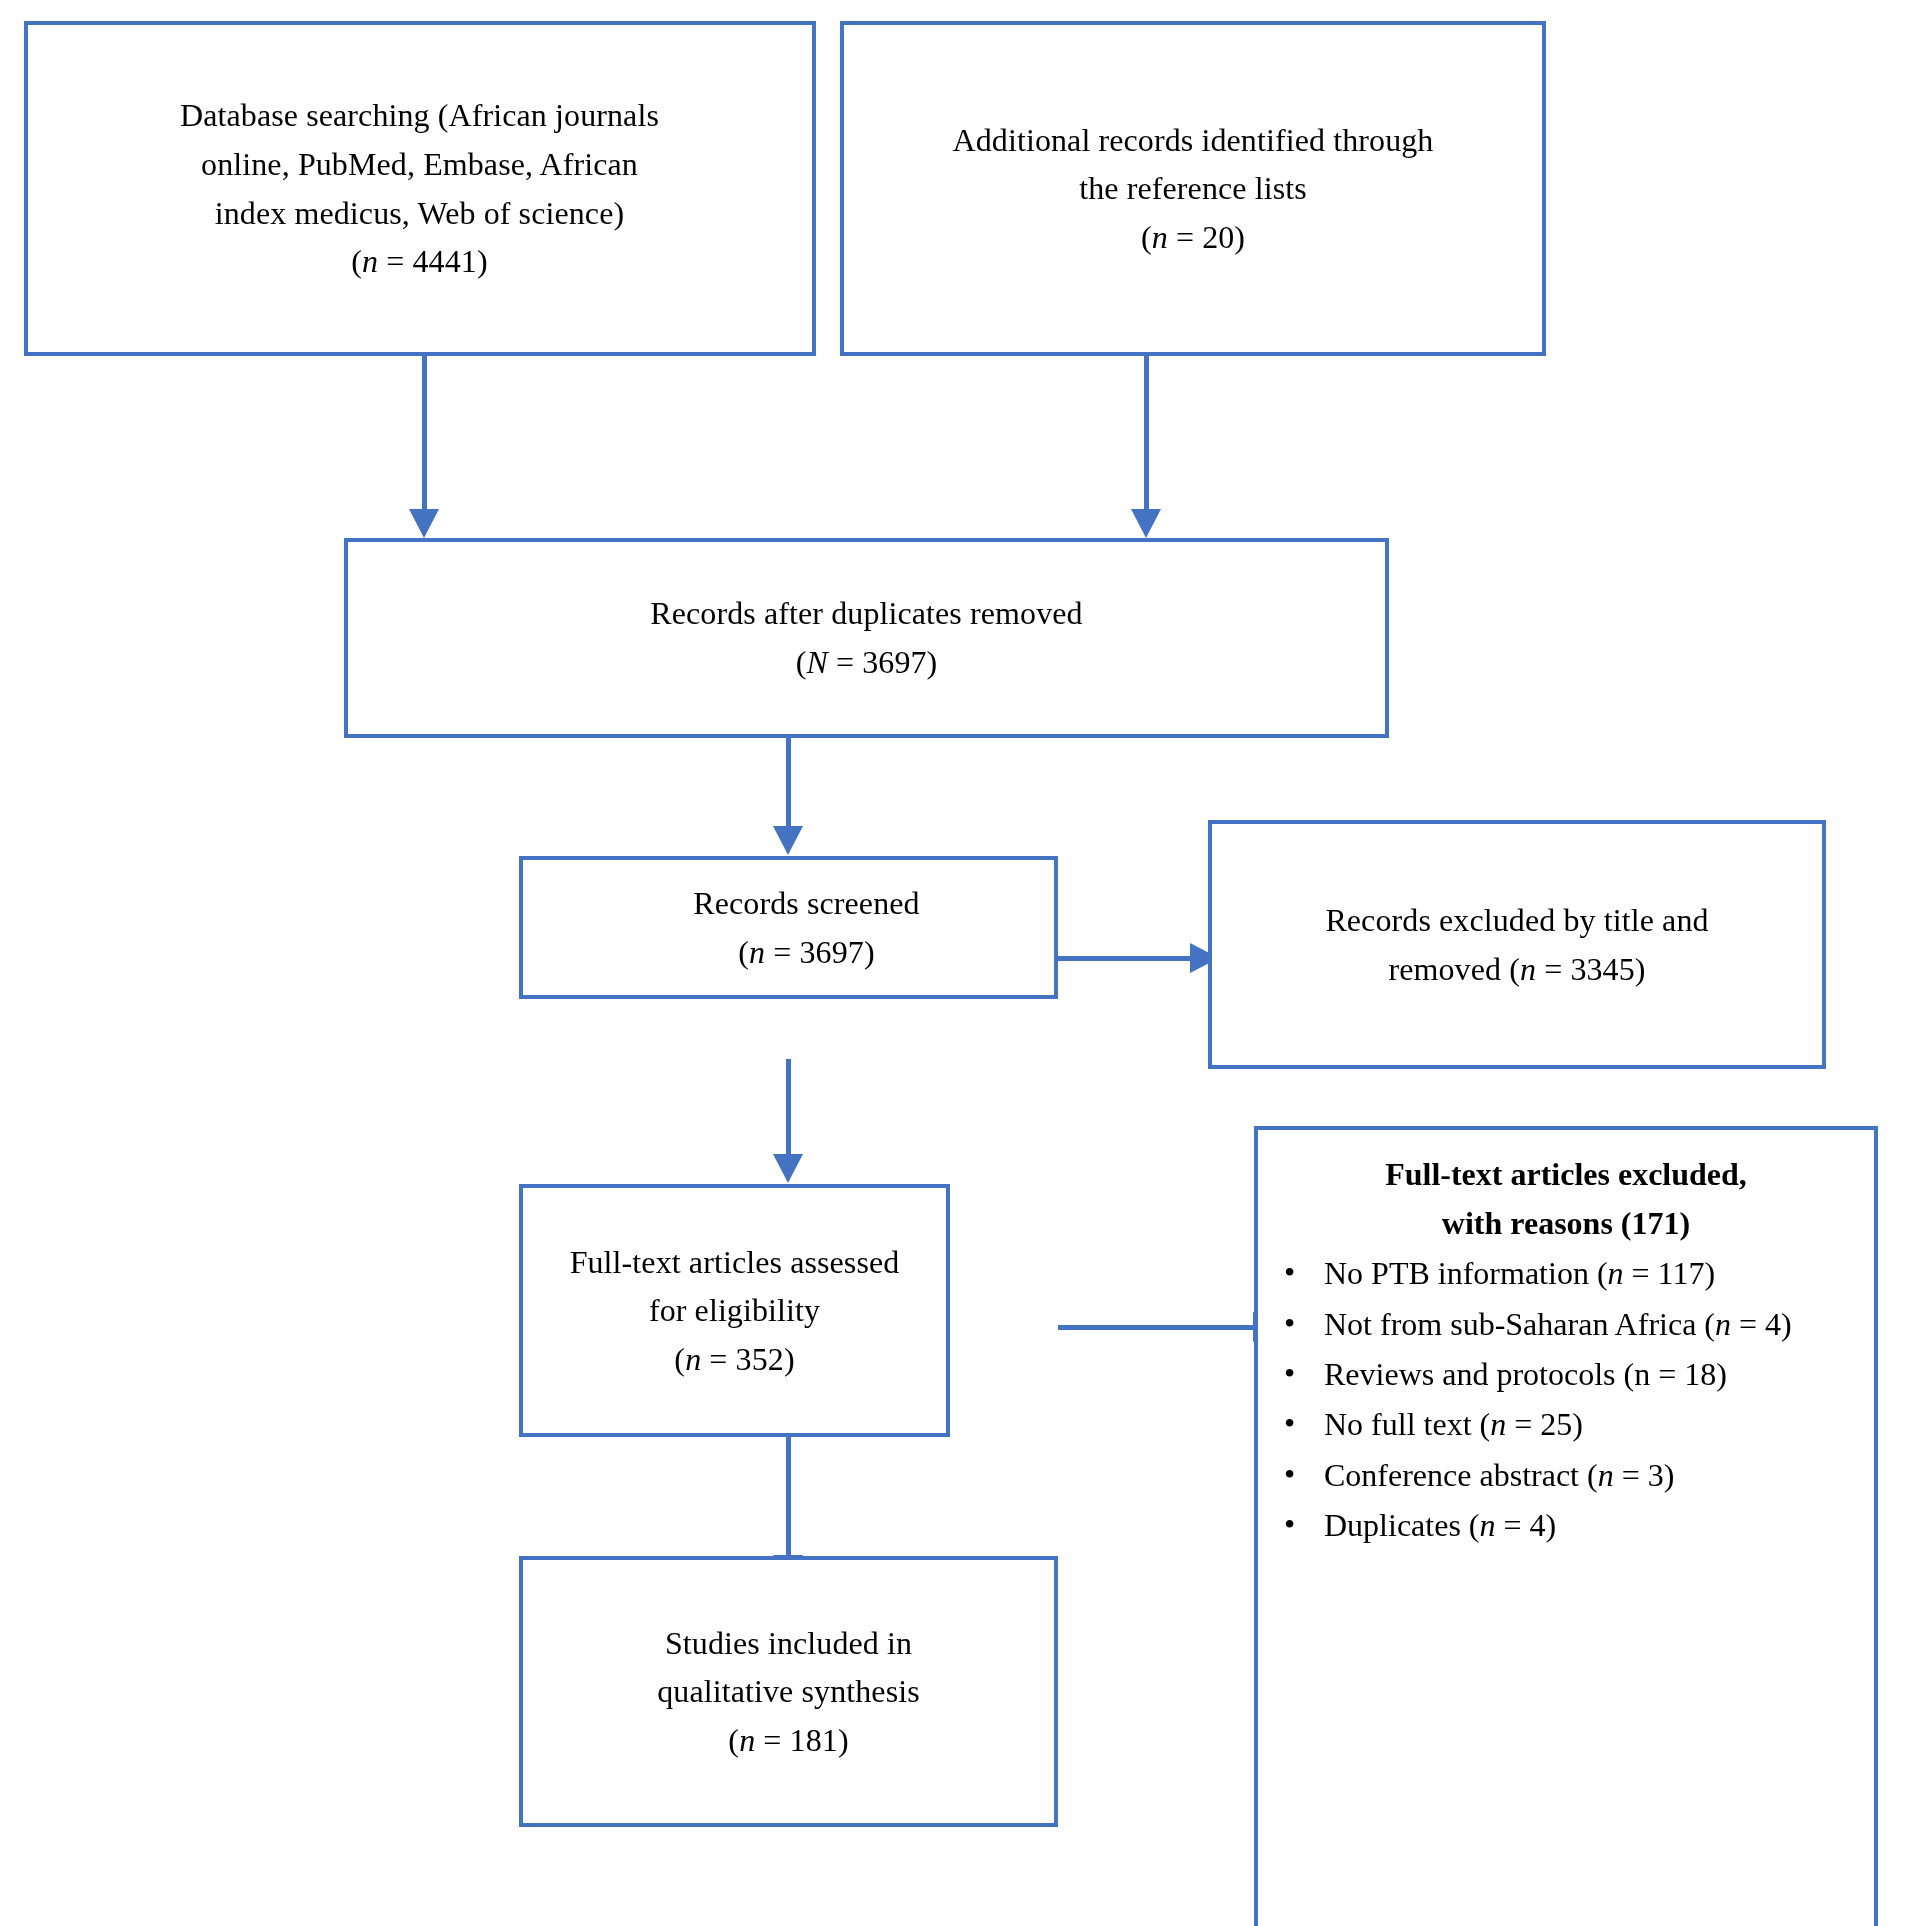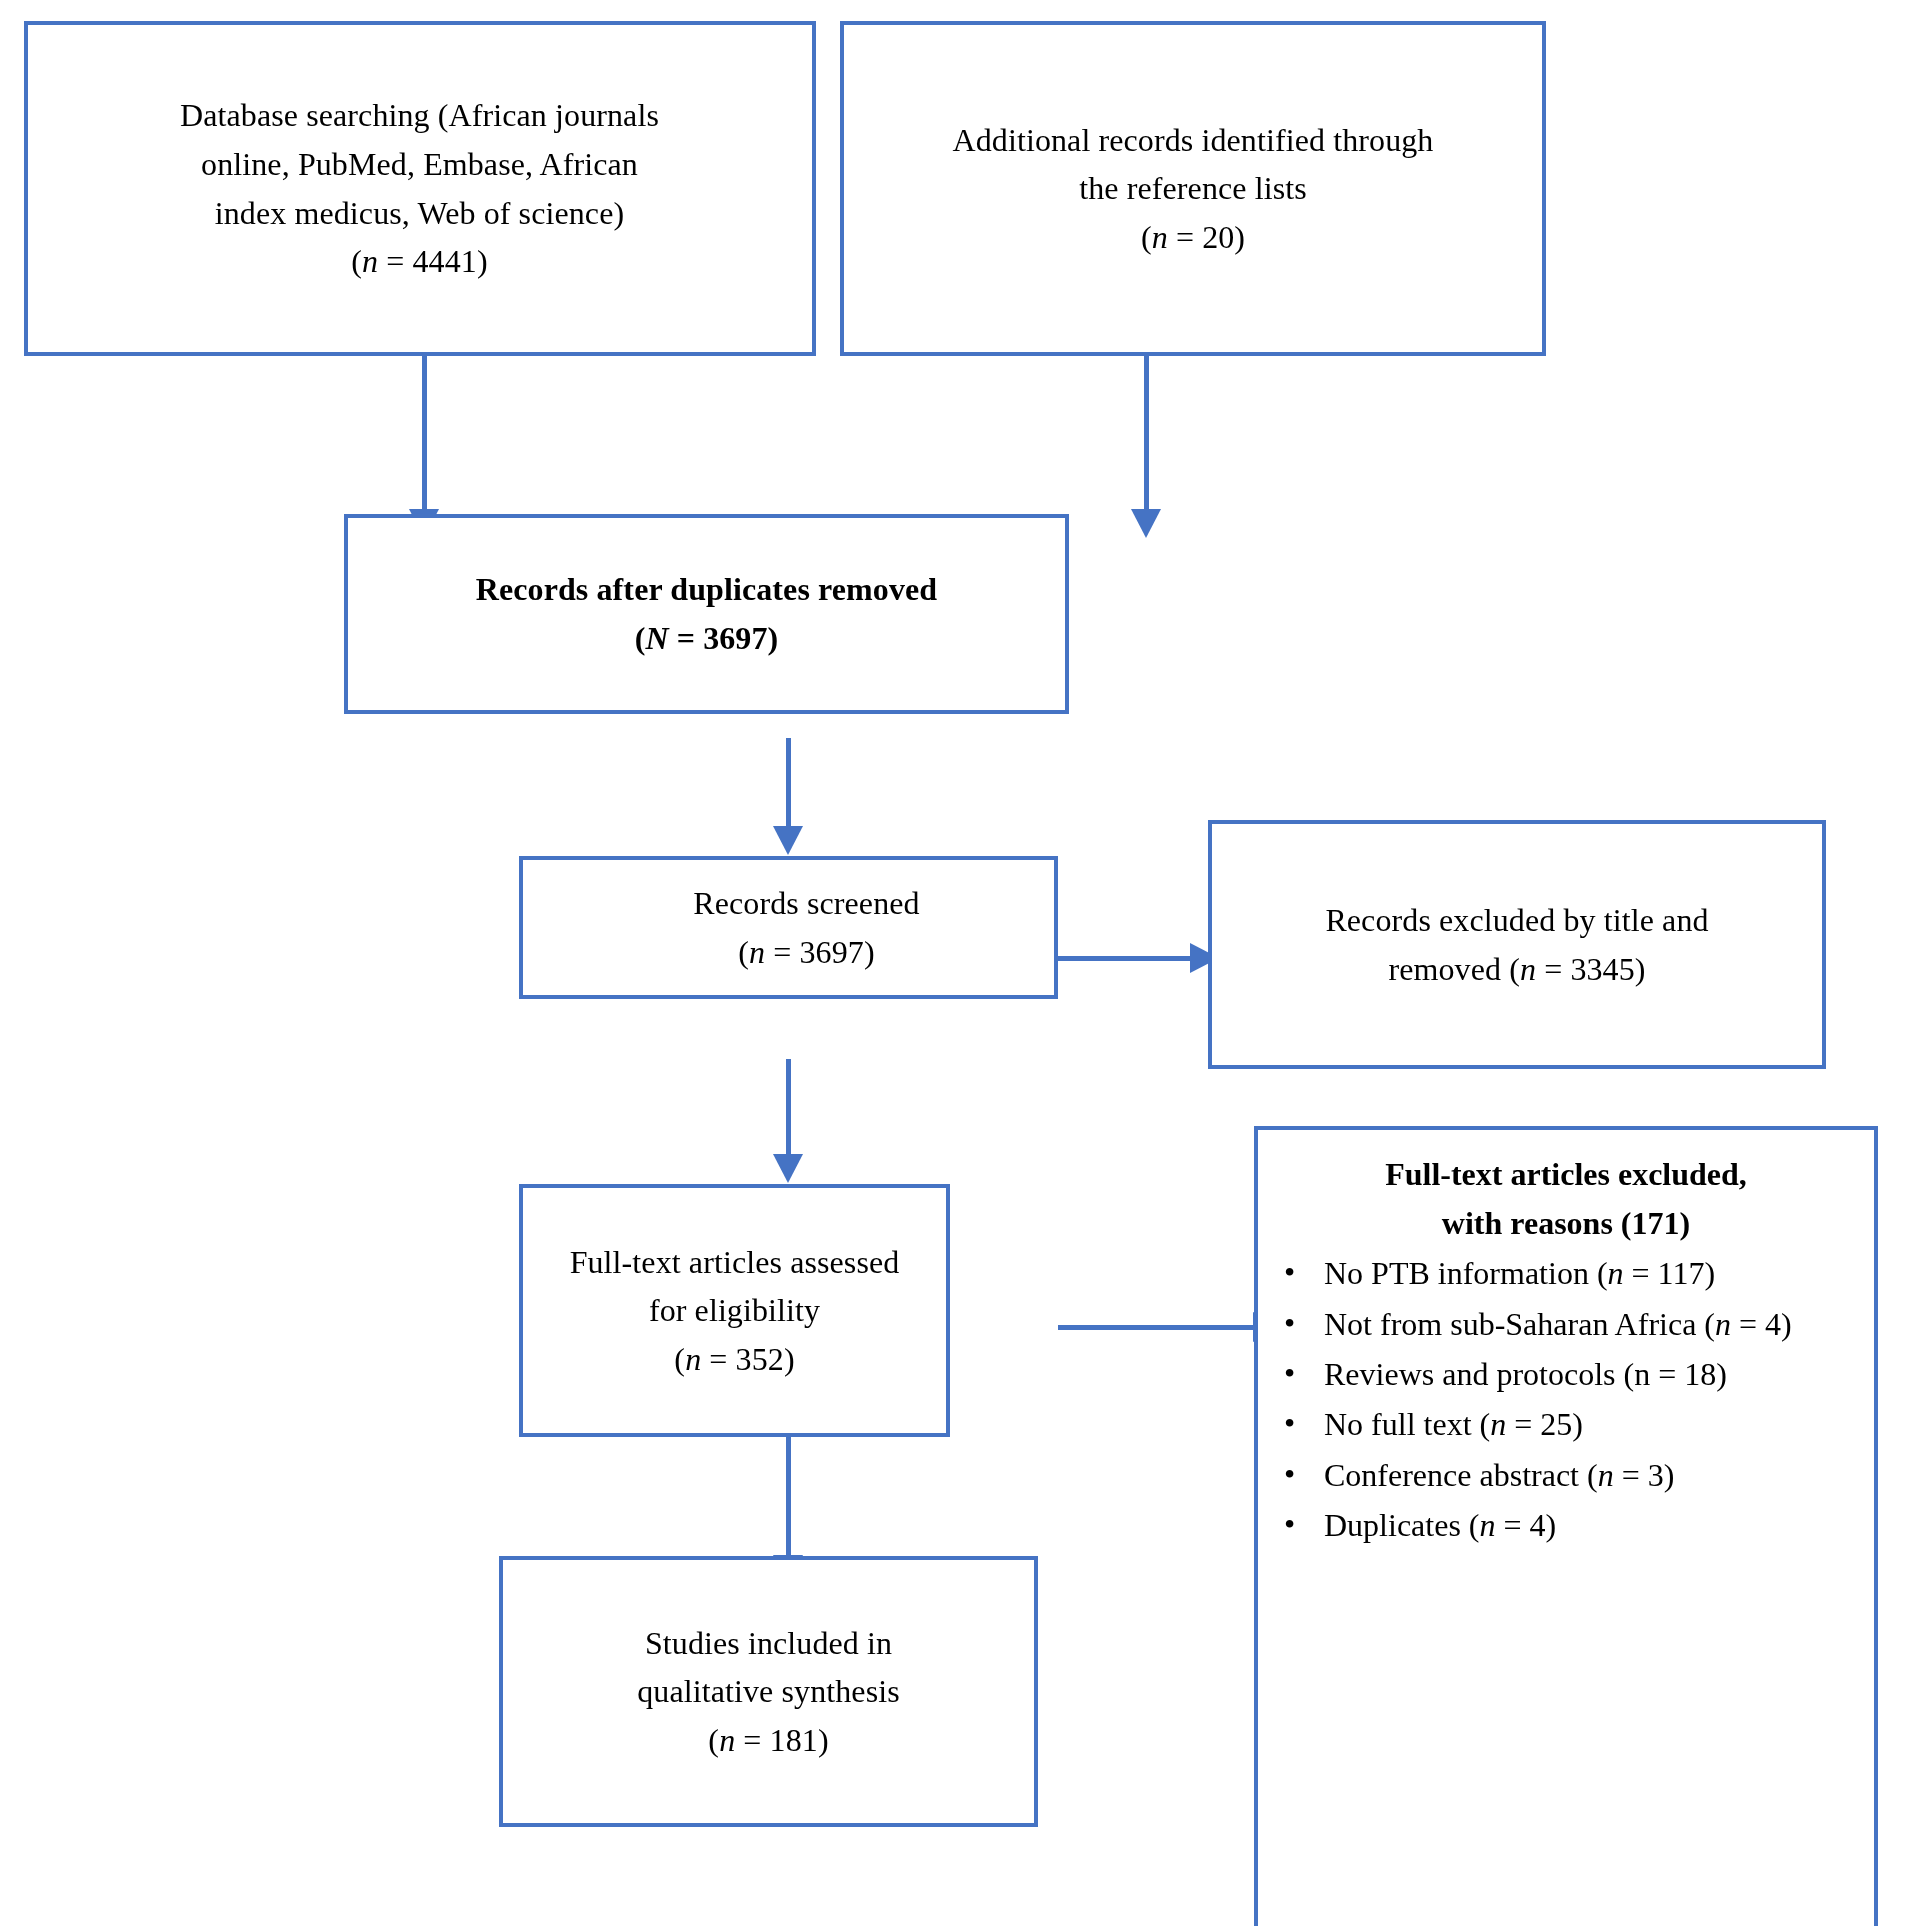--- a/index.html
+++ b/index.html
@@ -113,21 +113,21 @@
     <div class="line">the reference lists</div>
     <div class="line"><span>(</span><span class="it">n</span><span> = 20)</span></div>
   </div>
 
   <div class="vline" style="left:422px; top:356px; height:156px;"></div>
   <div class="arrow-down" style="left:409px; top:509px;"></div>
 
   <div class="vline" style="left:1144px; top:356px; height:156px;"></div>
   <div class="arrow-down" style="left:1131px; top:509px;"></div>
 
-  <div class="flowbox" style="left:344px; top:514px; width:725px; height:200px;font-weight:bold;">
+  <div class="flowbox" style="left:344px; top:538px; width:1045px; height:200px;">
     <div class="line">Records after duplicates removed</div>
     <div class="line"><span>(</span><span class="it">N</span><span> = 3697)</span></div>
   </div>
 
   <div class="vline" style="left:786px; top:738px; height:90px;"></div>
   <div class="arrow-down" style="left:773px; top:826px;"></div>
 
   <div class="flowbox" style="left:519px; top:856px; width:539px; height:143px;padding-left:36px;">
     <div class="line">Records screened</div>
     <div class="line"><span>(</span><span class="it">n</span><span> = 3697)</span></div>
@@ -149,21 +149,21 @@
     <div class="line">for eligibility</div>
     <div class="line"><span>(</span><span class="it">n</span><span> = 352)</span></div>
   </div>
 
   <div class="hline" style="left:1058px; top:1325px; width:213px;"></div>
   <div class="arrow-right" style="left:1253px; top:1312px;"></div>
 
   <div class="vline" style="left:786px; top:1437px; width:4.5px; height:120px;"></div>
   <div class="arrow-down" style="left:773px; top:1555px;"></div>
 
-  <div class="flowbox" style="left:499px; top:1556px; width:539px; height:271px;">
+  <div class="flowbox" style="left:519px; top:1556px; width:539px; height:271px;">
     <div class="line">Studies included in</div>
     <div class="line">qualitative synthesis</div>
     <div class="line"><span>(</span><span class="it">n</span><span> = 181)</span></div>
   </div>
 
   <div class="reasons-box" style="left:1254px; top:1094px; width:624px; height:806px;margin-top:32px;">
     <div class="reasons-title">Full-text articles excluded,</div>
     <div class="reasons-title">with reasons (171)</div>
     <ul class="reasons-list">
       <li>

